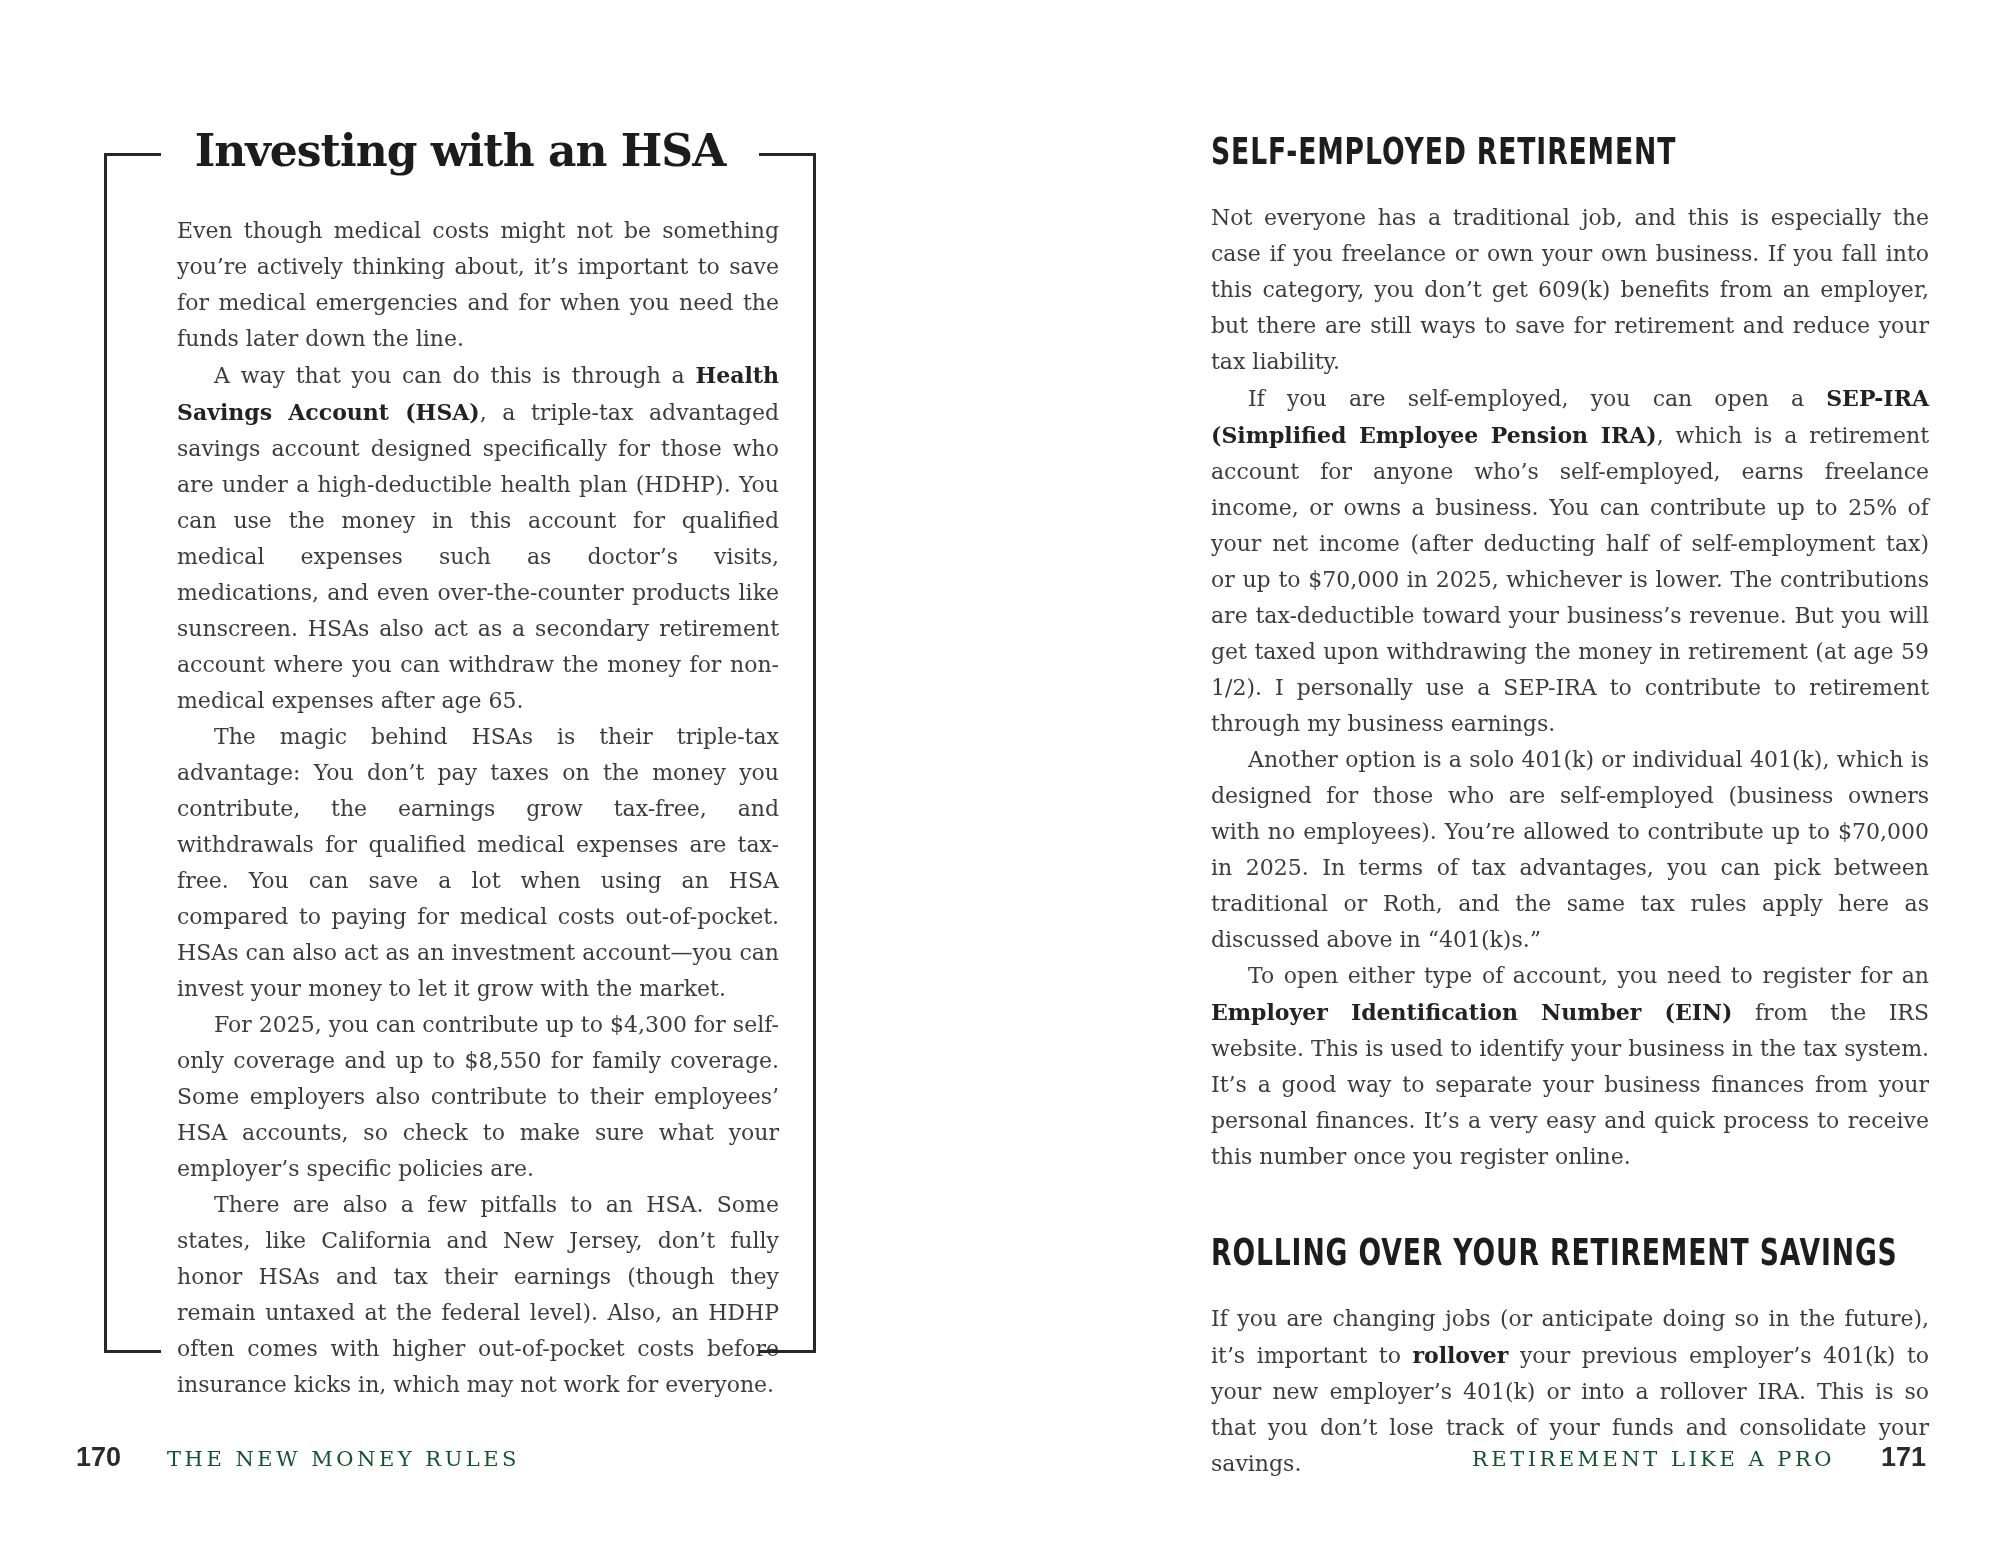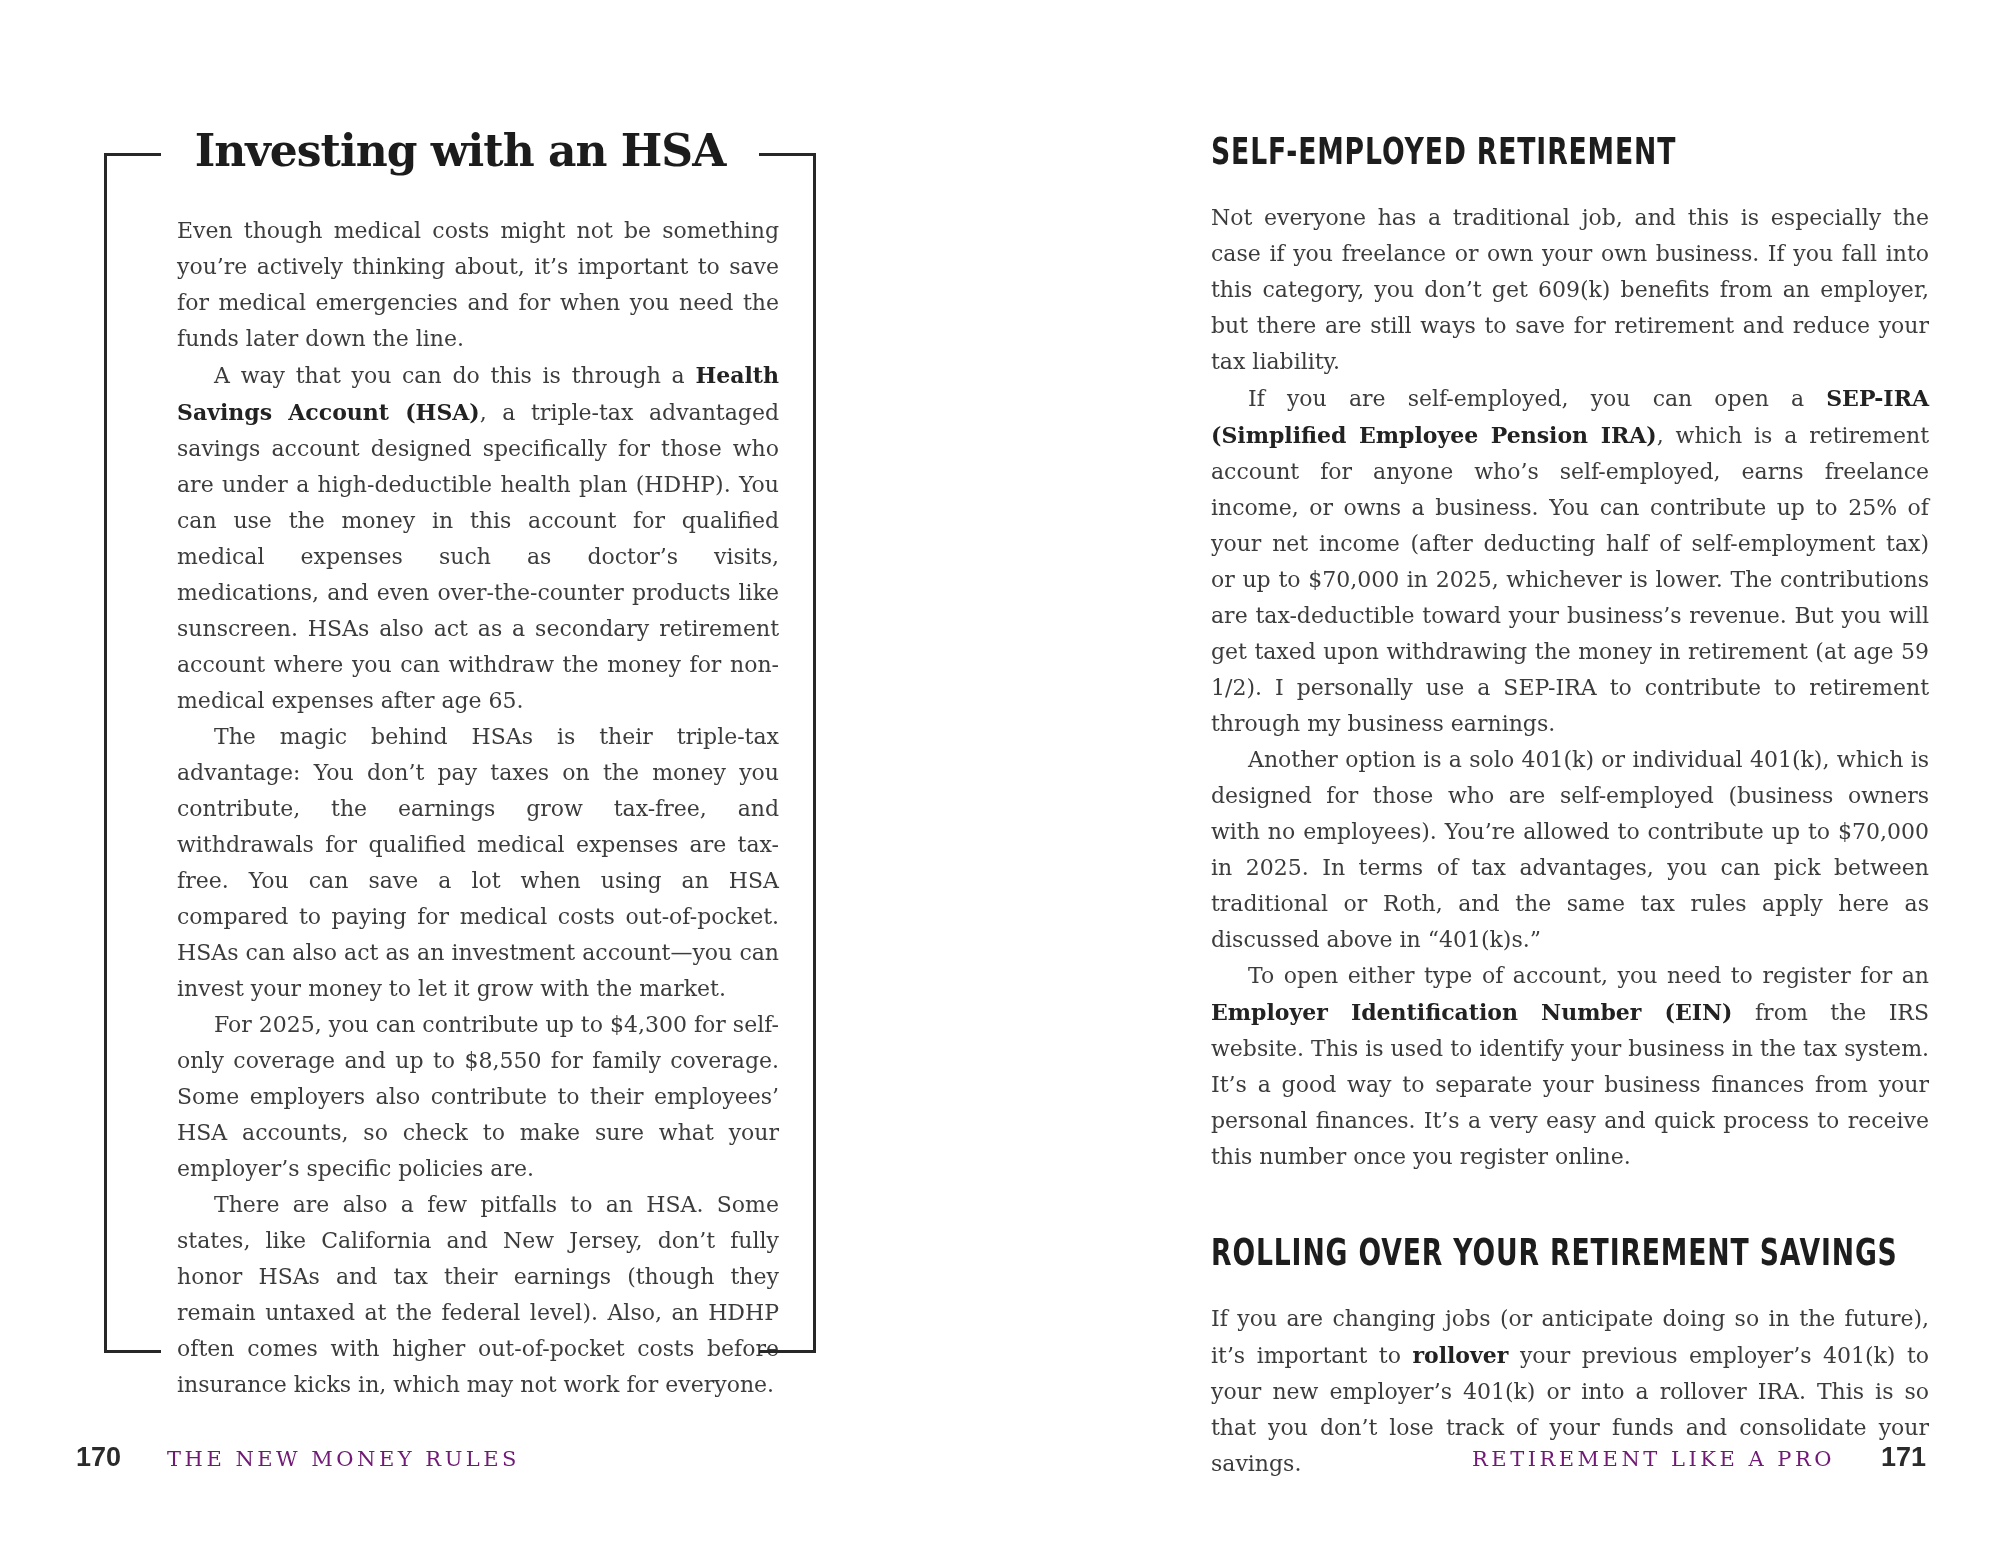--- a/index.html
+++ b/index.html
@@ -111,21 +111,21 @@
     font-family: Liberation Sans, sans-serif;
     font-weight: 700;
     font-size: 27px;
     color: #2b2b2b;
     vertical-align: baseline;
   }
   .running-title {
     font-family: "DejaVu Serif", serif;
     font-size: 21px;
     letter-spacing: 3.5px;
-    color: #701a75;
+    color: #14532d;
     vertical-align: baseline;
   }
   .footer-left .running-title { margin-left: 46px; }
   .footer-right .page-number { margin-left: 46px; }
 </style>
 </head>
 <body>
 
 <div class="chapter-box">
   <span class="frame-tick tick-tl"></span>

